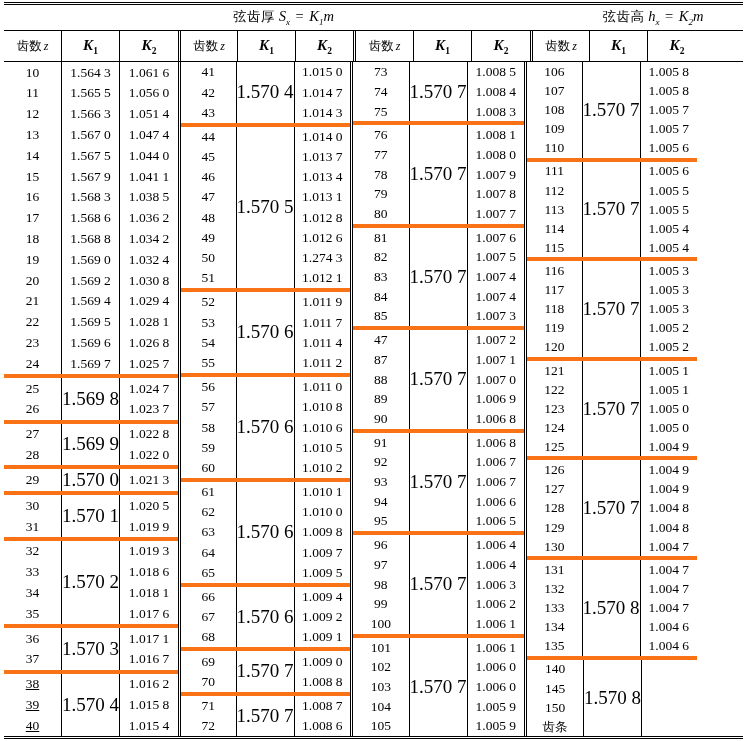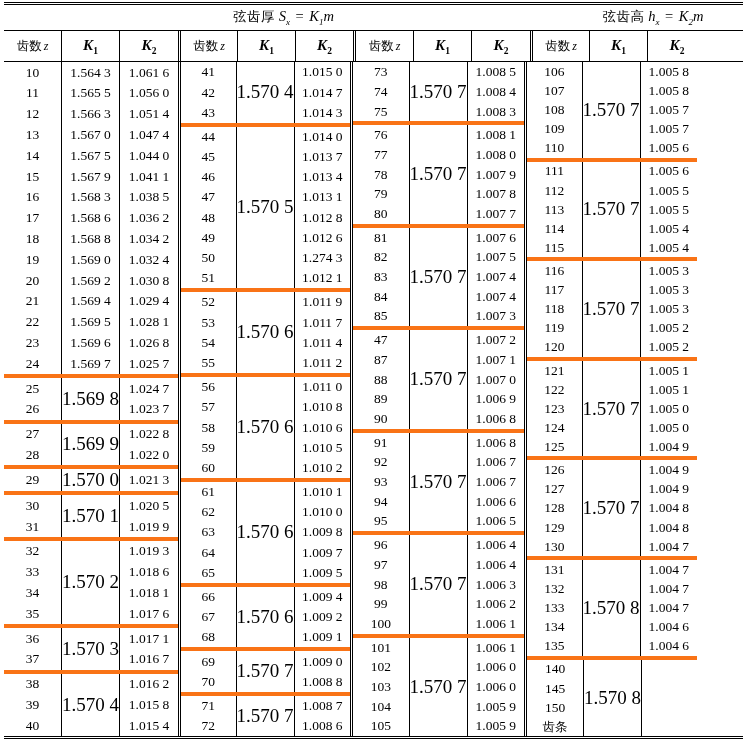--- a/index.html
+++ b/index.html
@@ -354,21 +354,21 @@
           </div>
           <div class="col-k1" style="width: 58px;">
             <div class="k1span">1.570 3</div>
           </div>
           <div class="col-k2" style="width: 58px;">
             <div class="vcell">1.017 1</div>
             <div class="vcell">1.016 7</div>
           </div>
         </div>
         <div class="grp nolinebelow" style="flex: 3 1 0px;">
-          <div class="col-z" style="width: 58px;">
+          <div class="col-z" style="width: 58px; text-decoration: underline;">
             <div class="vcell">38</div>
             <div class="vcell">39</div>
             <div class="vcell">40</div>
           </div>
           <div class="col-k1" style="width: 58px;">
             <div class="k1span">1.570 4</div>
           </div>
           <div class="col-k2" style="width: 58px;">
             <div class="vcell">1.016 2</div>
             <div class="vcell">1.015 8</div>

